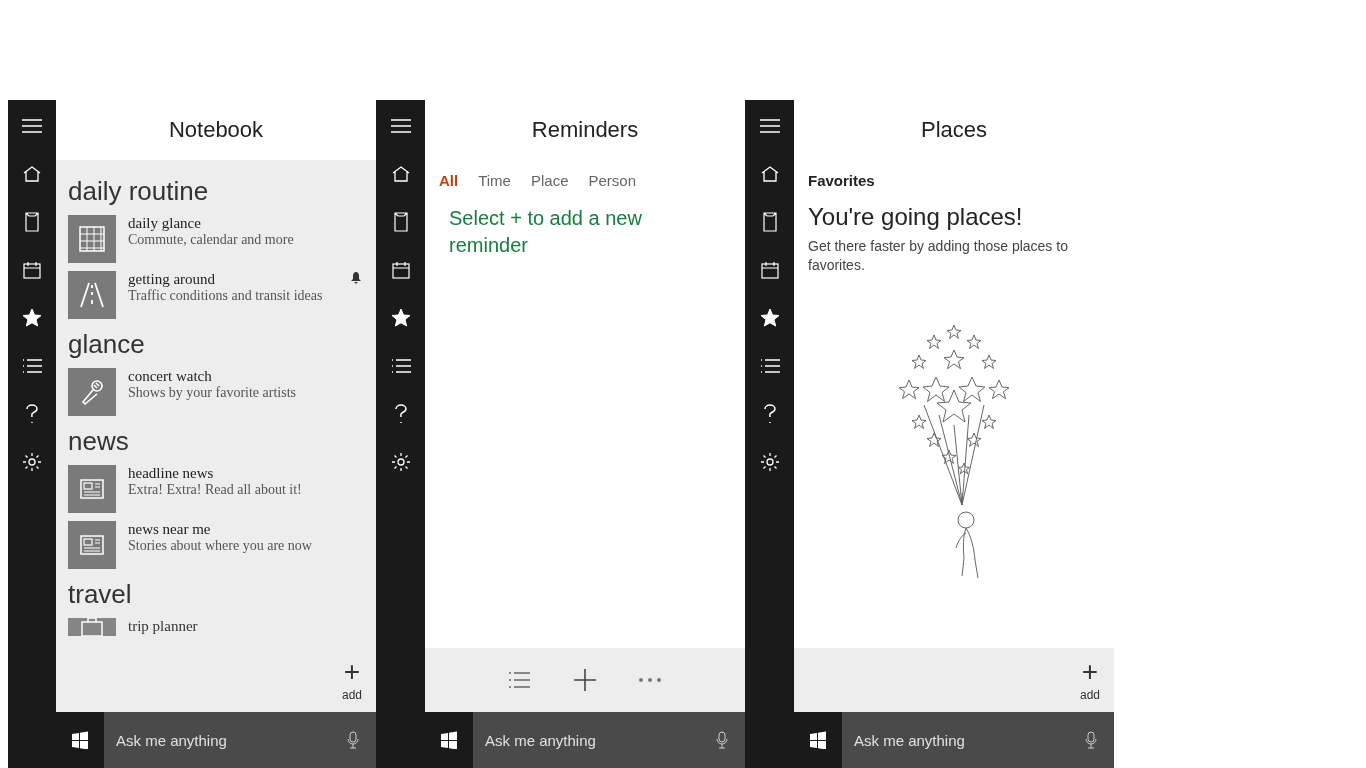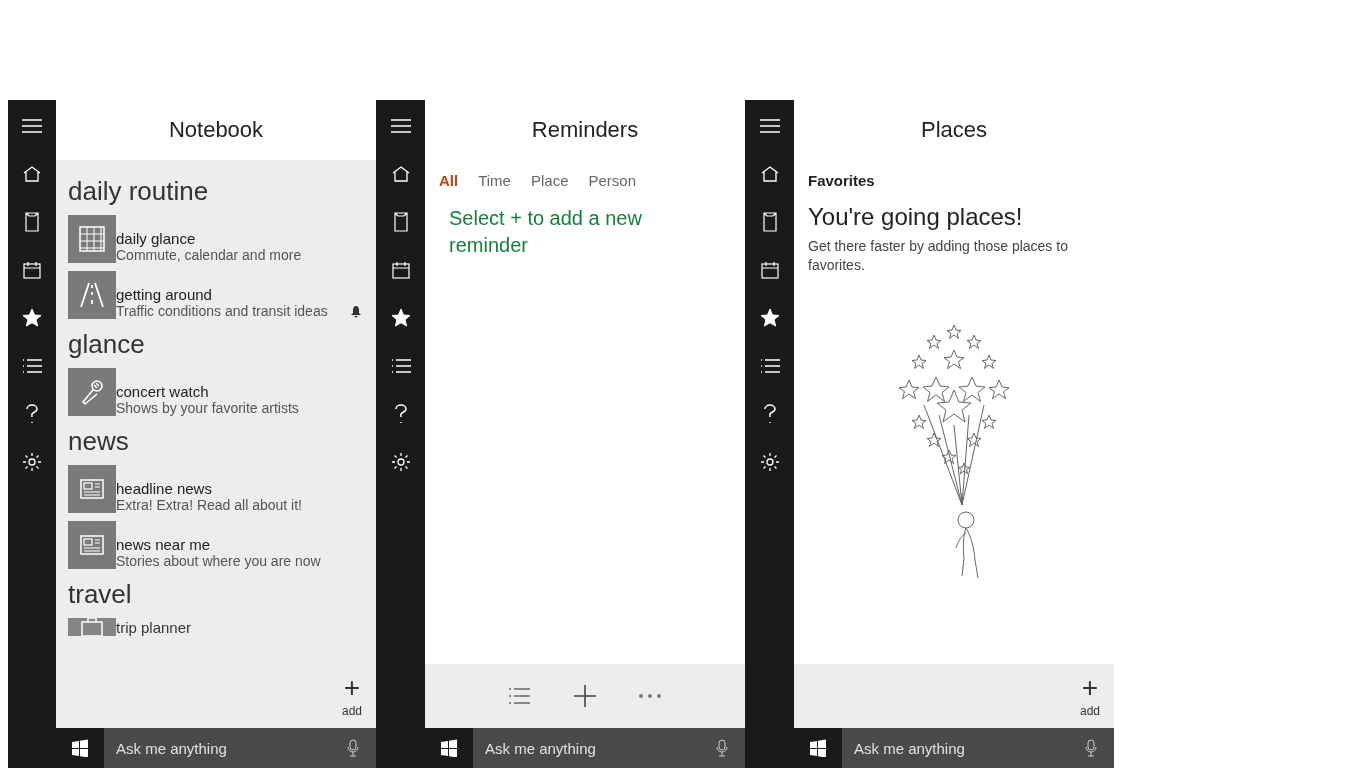--- a/index.html
+++ b/index.html
@@ -69,24 +69,25 @@
   }
   .notebook-body { background: #ededed; padding: 10px 0 0 0; }
   .section-head {
     font-size: 26px;
     font-weight: 300;
     color: #333;
     padding: 6px 15px 4px 12px;
   }
   .item-row {
     display: flex;
-    align-items: flex-end;
+    align-items: flex-start;
     padding: 4px 12px;
-    gap: 0;
+    gap: 12px;
     cursor: pointer;
+    font-family: Liberation Serif, serif;
   }
   .item-icon {
     width: 48px;
     height: 48px;
     background: #7a7a7a;
     display: flex;
     align-items: center;
     justify-content: center;
     flex-shrink: 0;
   }
@@ -109,21 +110,21 @@
   .action-col {
     display: flex;
     flex-direction: column;
     align-items: center;
     gap: 2px;
     cursor: pointer;
   }
   .plus-glyph { font-size: 28px; line-height: 1; color: #333; font-weight: 200; }
   .action-label { font-size: 12px; color: #333; }
   .taskbar {
-    height: 40px;
+    height: 56px;
     background: #1a1a1a;
     display: flex;
     align-items: stretch;
   }
   .win-btn {
     width: 48px;
     display: flex;
     align-items: center;
     justify-content: center;
     cursor: pointer;

